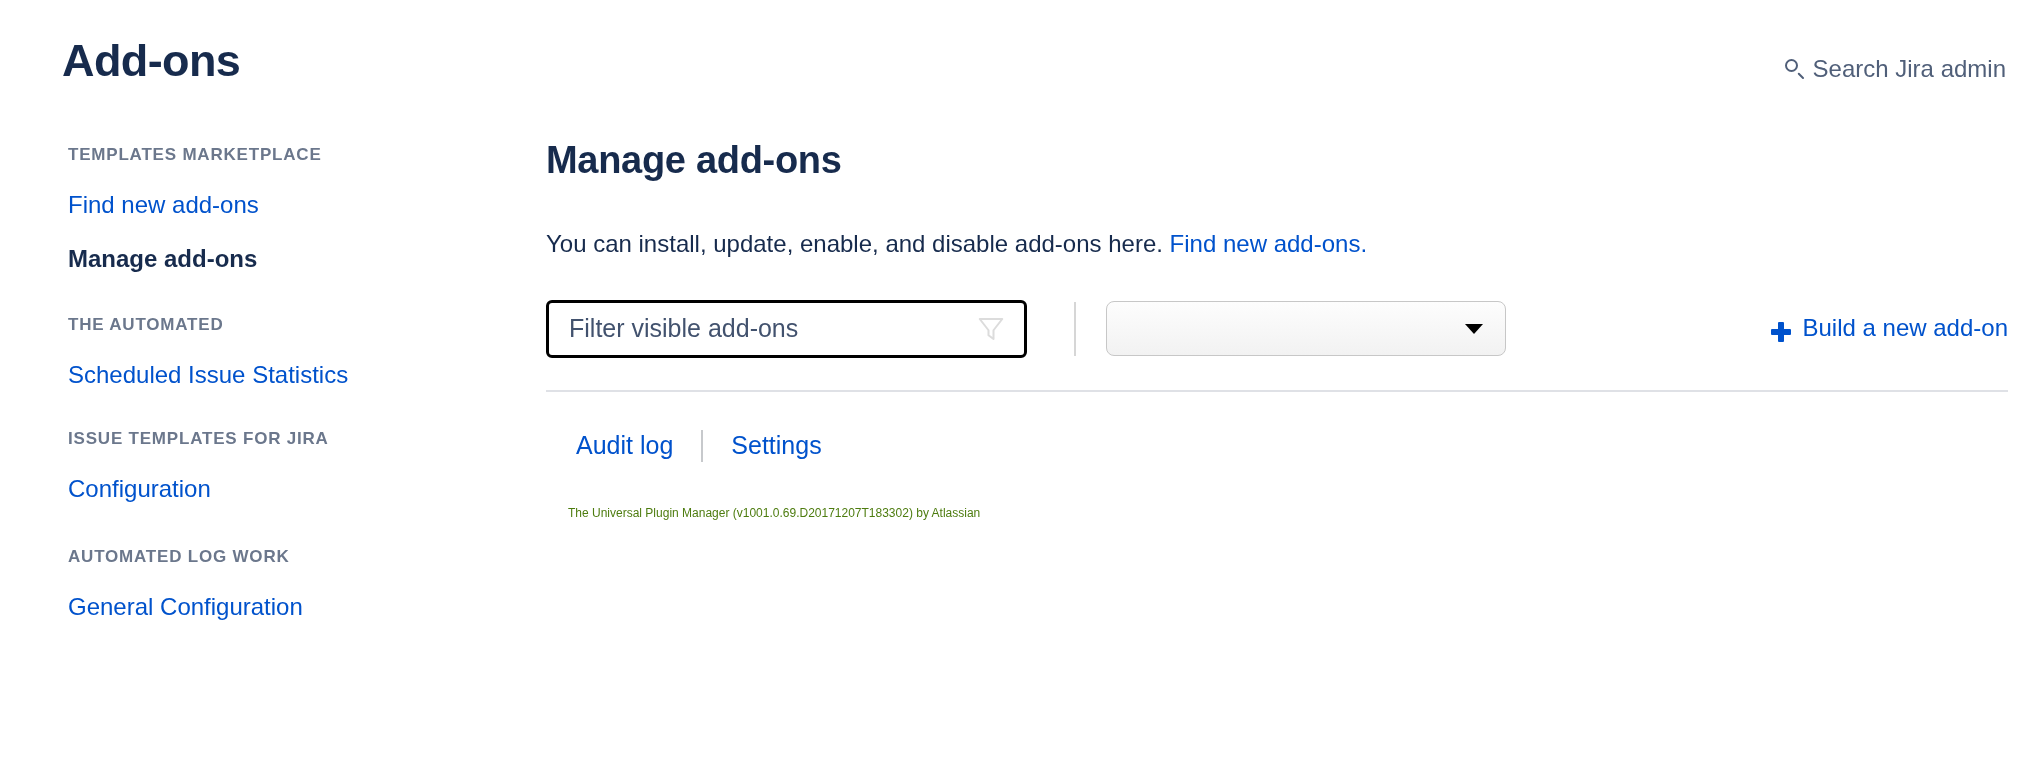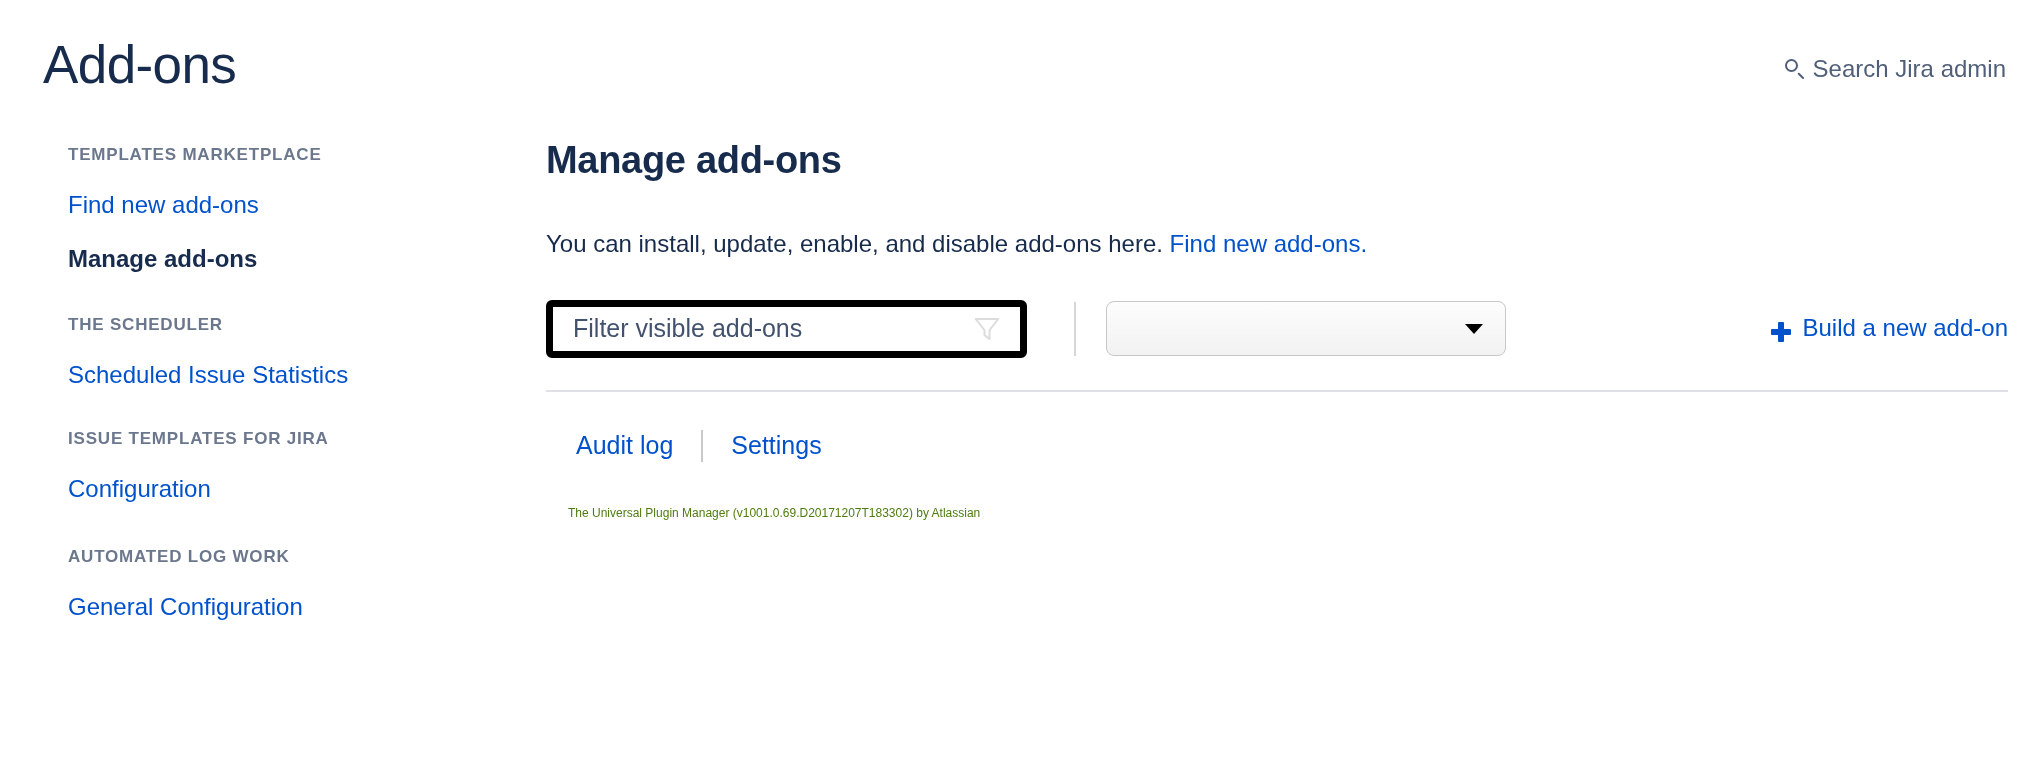--- a/index.html
+++ b/index.html
@@ -19,24 +19,24 @@
   
   .topbar {
     position: absolute;
     top: 0;
     left: 0;
     width: 2038px;
     height: 115px;
   }
   .page-title {
     position: absolute;
-    left: 43px;
+    left: 62px;
     top: 36px;
-    font-size: 53px;
-    font-weight: normal;
+    font-size: 45px;
+    font-weight: bold;
     color: #172B4D;
     letter-spacing: -0.6px;
     line-height: 1.1;
   }
   .admin-search {
     position: absolute;
     right: 32px;
     top: 55px;
     display: flex;
     align-items: center;
@@ -143,21 +143,21 @@
     position: relative;
     height: 62px;
     margin-bottom: 28px;
   }
   .filter-field {
     position: absolute;
     left: 0;
     top: 0;
     width: 481px;
     height: 58px;
-    border: 7px solid #000000;
+    border: 3px solid #000000;
     border-radius: 6px;
     background: #ffffff;
     box-sizing: border-box;
     display: flex;
     align-items: center;
   }
   .filter-field input {
     border: none;
     outline: none;
     background: transparent;
@@ -290,21 +290,21 @@
 
   <div class="side-section">
     <div class="side-heading">TEMPLATES MARKETPLACE</div>
     <a class="side-link">Find new add-ons</a>
     <a class="side-link active">Manage add-ons</a>
   </div>
 
   <div class="spacer-1"></div>
 
   <div class="side-section">
-    <div class="side-heading">THE SCHEDULER</div>
+    <div class="side-heading">THE AUTOMATED</div>
     <a class="side-link">Scheduled Issue Statistics</a>
   </div>
 
   <div class="spacer-2"></div>
 
   <div class="side-section">
     <div class="side-heading">ISSUE TEMPLATES FOR JIRA</div>
     <a class="side-link">Configuration</a>
   </div>
 

